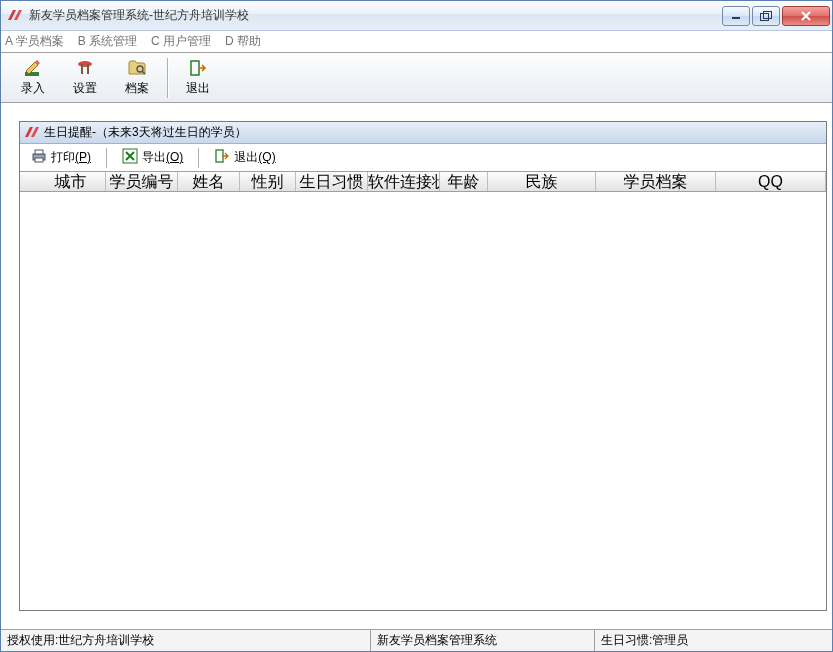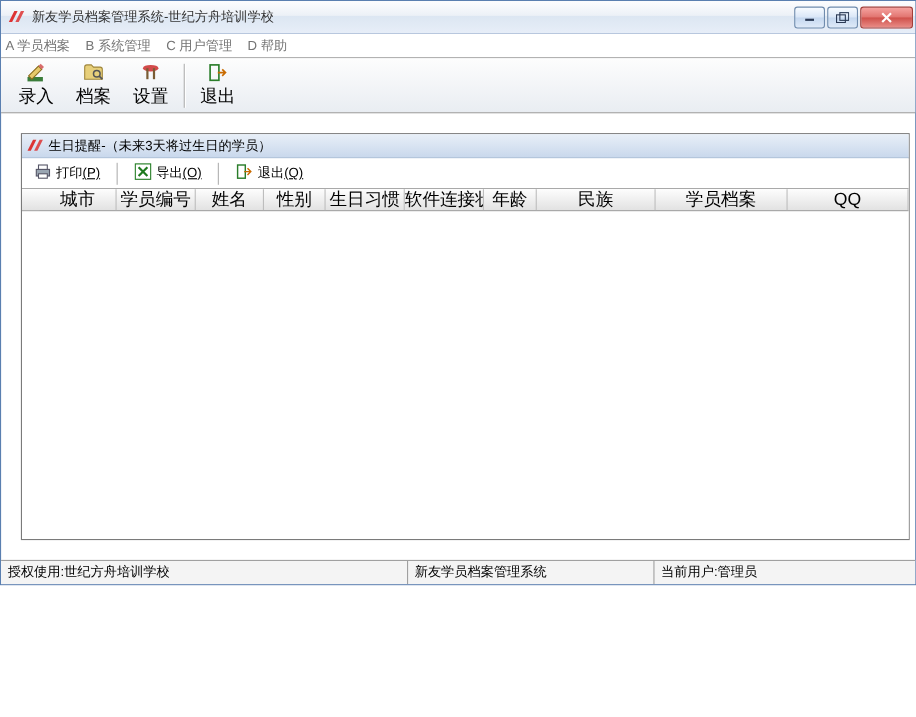--- a/index.html
+++ b/index.html
@@ -1,37 +1,37 @@
 <!DOCTYPE html>
 <html><head>
 <meta charset="utf-8">
 <style>
   * { box-sizing: border-box; margin: 0; padding: 0; }
   html, body { width: 833px; height: 652px; font-family: "Microsoft YaHei", "SimSun", Arial, sans-serif; font-size: 12px; background: #fff; overflow: hidden; }
 
   
-  .window { width: 833px; height: 532px; border: 1px solid #5a7fb0; background: #fff; display: flex; flex-direction: column; }
+  .window { width: 833px; height: 652px; border: 1px solid #5a7fb0; background: #fff; display: flex; flex-direction: column; }
   .titlebar { height: 30px; background: linear-gradient(to bottom, #fdfdfe 0%, #ecf1f7 45%, #dce6f2 46%, #e7eef8 100%); display: flex; align-items: center; padding: 0 2px 0 6px; border-bottom: 1px solid #b8c7de; }
   .titlebar .app-icon { width: 16px; height: 16px; margin-right: 6px; }
   .titlebar .title-text { flex: 1; color: #333; font-size: 12px; white-space: nowrap; overflow: hidden; text-overflow: ellipsis; }
   .win-btns { display: flex; gap: 2px; }
   .win-btn { width: 28px; height: 20px; border: 1px solid #6f8bad; border-radius: 3px; background: linear-gradient(to bottom,#f7fbff,#d9e6f7 49%,#c4d7ef 50%,#dfeaf8); display:flex; align-items:center; justify-content:center; cursor:pointer; }
   .win-btn.max { width: 28px; }
   .win-btn.close { width: 48px; background: linear-gradient(to bottom,#f5a3a0,#e1736e 49%,#cf4f49 50%,#e98d88); border-color:#a33d38; color:#fff; }
   .win-btn svg { display:block; }
 
   
   .menubar { height: 22px; background: #fff; border-bottom: 1px solid #a0a0a0; display:flex; align-items:center; padding-left: 4px; gap: 14px; }
   .menu-item { color:#737373; cursor:default; }
 
   
   .main-toolbar { height: 50px; background: linear-gradient(to bottom,#fdfdfd,#e9edf2); border-bottom: 1px solid #a0a0a0; display:flex; align-items:center; padding: 2px 6px; }
   .main-toolbar .tool { width: 52px; height: 46px; display:flex; flex-direction:column; align-items:center; justify-content:center; gap:2px; cursor:pointer; border:1px solid transparent; border-radius:3px; }
   .main-toolbar .tool .ic { width:20px; height:20px; display:flex; align-items:center; justify-content:center; }
-  .main-toolbar .tool .lbl { font-size:16px; color:#000; }
+  .main-toolbar .tool .lbl { font-size:12px; color:#000; }
   .main-toolbar .sep { width:1px; height:40px; background:#b0b0b0; margin:0 4px; box-shadow:1px 0 0 #fff; }
 
   
   .inner-wrap { flex:1; padding: 18px; display:flex; }
   .inner-panel { flex:1; border:1px solid #7a7a7a; background:#fff; display:flex; flex-direction:column; }
 
   .panel-title { height: 22px; background: linear-gradient(to bottom,#e8eff8,#c9d8ec); border-bottom:1px solid #9cb2d0; display:flex; align-items:center; padding-left:4px; gap:4px; color:#000; }
   .panel-title .eraser-ic { width:16px; height:16px; }
 
   .panel-toolbar { height: 28px; background:#fff; border-bottom:1px solid #a0a0a0; display:flex; align-items:center; padding-left:4px; gap:2px; }
@@ -99,36 +99,36 @@
             <rect x="2" y="14" width="14" height="4" fill="#3a7d3a"></rect>
             <path d="M3 13 L12 4 L15 7 L6 16 Z" fill="#e6c96b" stroke="#8a6d1e"></path>
             <path d="M12 4 L14 2 L17 5 L15 7 Z" fill="#d96b6b"></path>
           </svg>
       </span>
       <span class="lbl">录入</span>
     </div>
     <div class="tool">
       <span class="ic">
         <svg width="20" height="20" viewBox="0 0 20 20">
+            <ellipse cx="10" cy="6" rx="7" ry="3" fill="#d24a4a"></ellipse>
+            <rect x="6" y="6" width="2" height="10" fill="#7a5c34"></rect>
+            <rect x="12" y="6" width="2" height="10" fill="#7a5c34"></rect>
+          </svg>
+      </span>
+      <span class="lbl">设置</span>
+    </div>
+    <div class="tool">
+      <span class="ic">
+        <svg width="20" height="20" viewBox="0 0 20 20">
             <path d="M2 7 L2 16 L18 16 L18 7 Q18 5 16 5 L10 5 L8 3 L4 3 Q2 3 2 5 Z" fill="#e7cf7a" stroke="#a0863b"></path>
             <circle cx="13" cy="11" r="3" fill="none" stroke="#555" stroke-width="1.4"></circle>
             <line x1="15" y1="13" x2="18" y2="16" stroke="#555" stroke-width="1.6"></line>
           </svg>
       </span>
       <span class="lbl">档案</span>
-    </div>
-    <div class="tool">
-      <span class="ic">
-        <svg width="20" height="20" viewBox="0 0 20 20">
-            <ellipse cx="10" cy="6" rx="7" ry="3" fill="#d24a4a"></ellipse>
-            <rect x="6" y="6" width="2" height="10" fill="#7a5c34"></rect>
-            <rect x="12" y="6" width="2" height="10" fill="#7a5c34"></rect>
-          </svg>
-      </span>
-      <span class="lbl">设置</span>
     </div>
     <div class="sep"></div>
     <div class="tool">
       <span class="ic">
         <svg width="20" height="20" viewBox="0 0 20 20">
             <rect x="3" y="3" width="8" height="14" fill="none" stroke="#2a7d2a" stroke-width="1.5"></rect>
             <path d="M10 10 L17 10 M14 7 L17 10 L14 13" fill="none" stroke="#c96b00" stroke-width="1.5"></path>
           </svg>
       </span>
       <span class="lbl">退出</span>
@@ -199,16 +199,16 @@
         <div class="grid-body"></div>
       </div>
 
     </div>
   </div>
 
   <div class="statusbar">
 
   <div class="status-cell" style="width: 370px;">授权使用:世纪方舟培训学校</div>
       <div class="status-cell" style="width: 224px;">新友学员档案管理系统</div>
-      <div class="status-cell" style="width: 124px;">当前用户:管理员</div>
+      <div class="status-cell" style="width: 124px;">生日习惯:管理员</div>
     </div>
 
 </div>
 
 </body></html>

